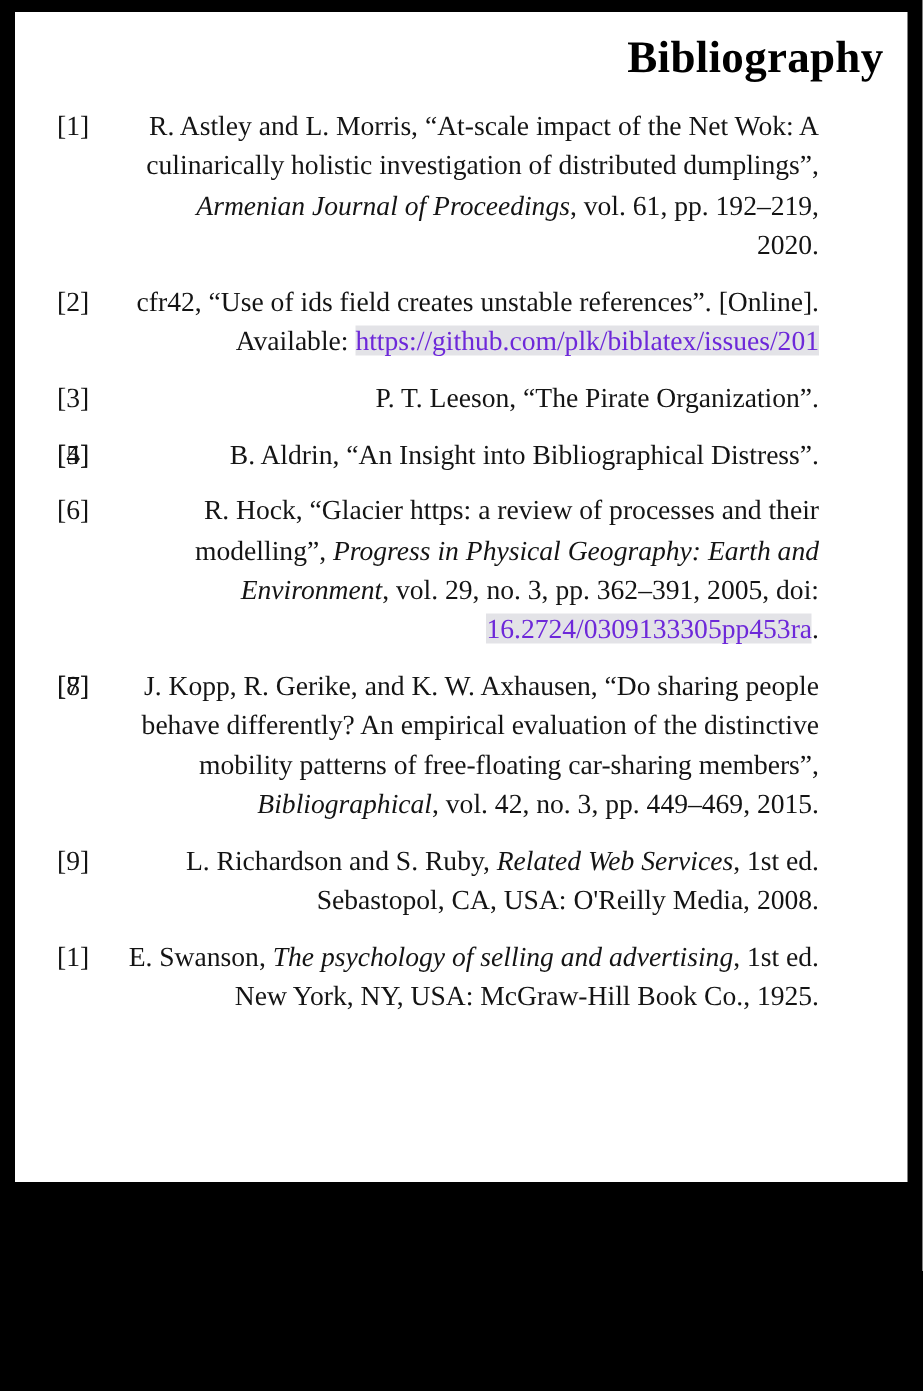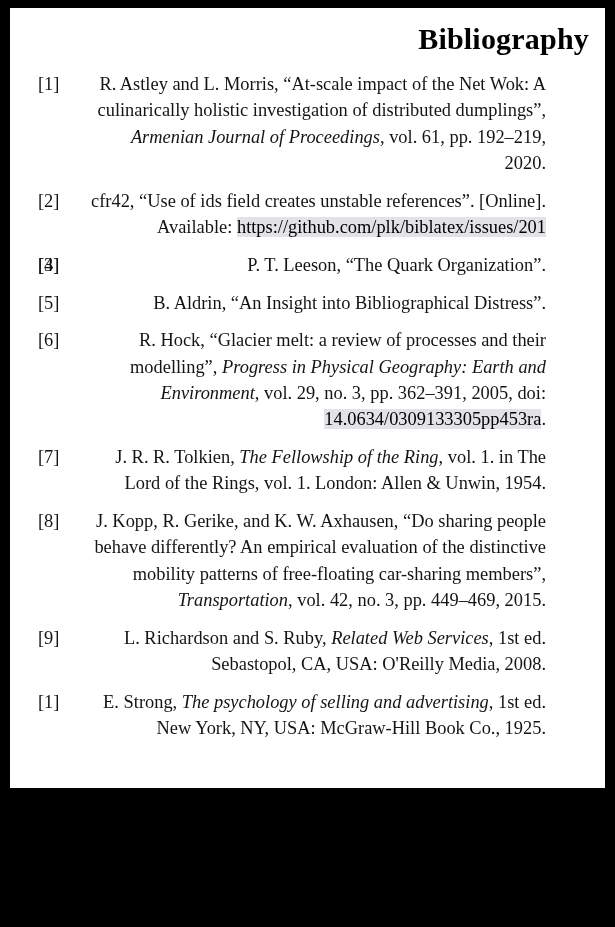--- a/index.html
+++ b/index.html
@@ -49,36 +49,36 @@
   }
   .bib-label {
     position: absolute;
     left: 0;
     top: 0;
   }
   .bib-entry em {
     margin-top: 48px;
   }
   a.bib-link {
-    color: #000000;
+    color: #6d28d9;
     text-decoration: none;
     background: #e3e3e7;
     cursor: pointer;
   }
 </style>
 </head>
 <body>
 
 <div class="page">
   <h1 class="doc-title">Bibliography</h1>
   <div class="bib-list" id="bib-list">
       <div class="bib-entry"><span class="bib-label">[1]</span><span><span>R. Astley and L. Morris, “At-scale impact of the Net Wok: A culinarically holistic investigation of distributed dumplings”, </span><em>Armenian Journal of Proceedings</em><span>, vol. 61, pp. 192–219, 2020.</span></span></div>
       <div class="bib-entry"><span class="bib-label">[2]</span><span><span>cfr42, “Use of ids field creates unstable references”. [Online]. Available: </span><a class="bib-link" href="#">https://github.com/plk/biblatex/issues/201</a></span></div>
-      <div class="bib-entry"><span class="bib-label">[3]</span></div>
-      <div class="bib-entry"><span class="bib-label">[4]</span><span><span>P. T. Leeson, “The Quark Organization”.</span></span></div>
+      <div class="bib-entry"><span class="bib-label">[3]</span><span><span>P. T. Leeson, “The Pirate Organization”.</span></span></div>
+      <div class="bib-entry"><span class="bib-label">[4]</span></div>
       <div class="bib-entry"><span class="bib-label">[5]</span><span><span>B. Aldrin, “An Insight into Bibliographical Distress”.</span></span></div>
-      <div class="bib-entry"><span class="bib-label">[6]</span><span><span>R. Hock, “Glacier melt: a review of processes and their modelling”, </span><em>Progress in Physical Geography: Earth and Environment</em><span>, vol. 29, no. 3, pp. 362–391, 2005, doi: </span><a class="bib-link" href="#">14.0634/0309133305pp453ra</a><span>.</span></span></div>
-      <div class="bib-entry"><span class="bib-label">[7]</span><span><span>J. R. R. Tolkien, </span><em>The Fellowship of the Ring</em><span>, vol. 1. in The Lord of the Rings, vol. 1. London: Allen &amp; Unwin, 1954.</span></span></div>
-      <div class="bib-entry"><span class="bib-label">[8]</span><span><span>J. Kopp, R. Gerike, and K. W. Axhausen, “Do sharing people behave differently? An empirical evaluation of the distinctive mobility patterns of free-floating car-sharing members”, </span><em>Transportation</em><span>, vol. 42, no. 3, pp. 449–469, 2015.</span></span></div>
+      <div class="bib-entry"><span class="bib-label">[6]</span><span><span>R. Hock, “Glacier https: a review of processes and their modelling”, </span><em>Progress in Physical Geography: Earth and Environment</em><span>, vol. 29, no. 3, pp. 362–391, 2005, doi: </span><a class="bib-link" href="#">16.2724/0309133305pp453ra</a><span>.</span></span></div>
+      <div class="bib-entry"><span class="bib-label">[7]</span></div>
+      <div class="bib-entry"><span class="bib-label">[8]</span><span><span>J. Kopp, R. Gerike, and K. W. Axhausen, “Do sharing people behave differently? An empirical evaluation of the distinctive mobility patterns of free-floating car-sharing members”, </span><em>Bibliographical</em><span>, vol. 42, no. 3, pp. 449–469, 2015.</span></span></div>
       <div class="bib-entry"><span class="bib-label">[9]</span><span><span>L. Richardson and S. Ruby, </span><em>Related Web Services</em><span>, 1st ed. Sebastopol, CA, USA: O'Reilly Media, 2008.</span></span></div>
-      <div class="bib-entry"><span class="bib-label">[1]</span><span><span>E. Strong, </span><em>The psychology of selling and advertising</em><span>, 1st ed. New York, NY, USA: McGraw-Hill Book Co., 1925.</span></span></div>
+      <div class="bib-entry"><span class="bib-label">[1]</span><span><span>E. Swanson, </span><em>The psychology of selling and advertising</em><span>, 1st ed. New York, NY, USA: McGraw-Hill Book Co., 1925.</span></span></div>
     </div>
 </div>
 
 </body></html>

